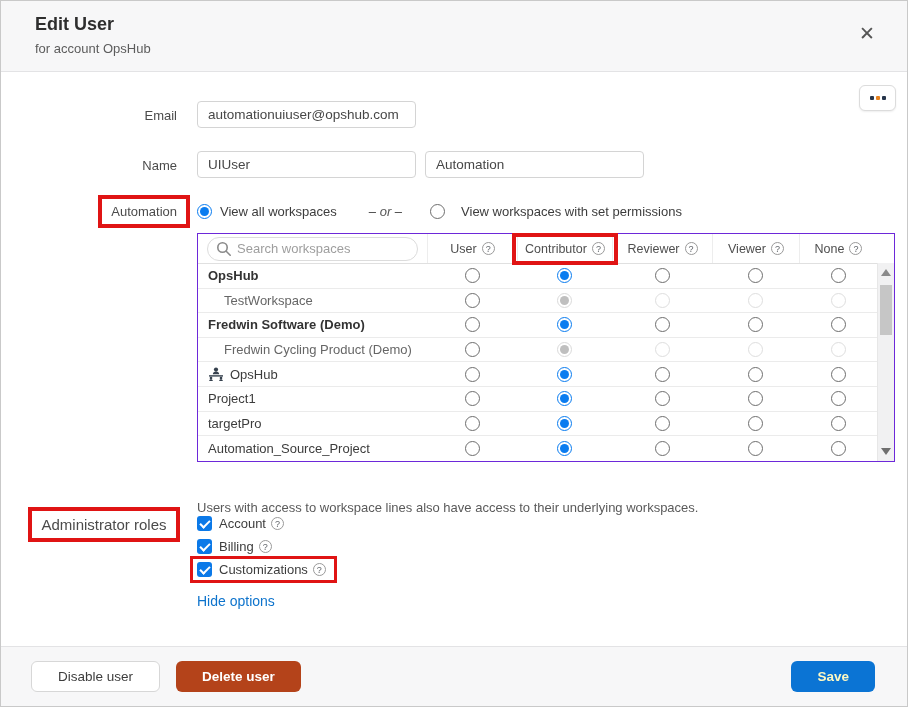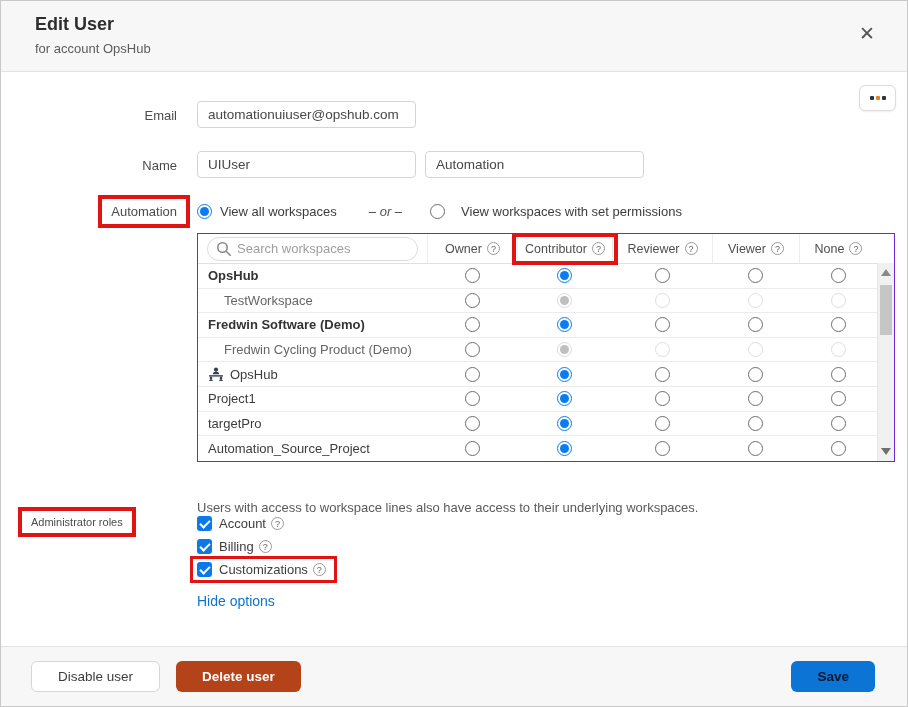--- a/index.html
+++ b/index.html
@@ -90,40 +90,40 @@
   .sb-up, .sb-down { position:absolute; left:3px; width:0; height:0;
           border-left:5.5px solid transparent; border-right:5.5px solid transparent; }
   .sb-up   { top:6px;  border-bottom:7px solid #8a8a8a; }
   .sb-down { bottom:6px; border-top:7px solid #6f6f6f; }
   .sb-thumb { position:absolute; top:22px; left:2px; width:12px; height:50px; background:#c6c6c6; }
 
   .note { position:absolute; left:196px; top:471px; font-size:13px; color:#5a5a5a;margin-top:28px; }
 
   
   .admin-row { position:absolute; left:30px; top:513px; display:flex; align-items:flex-start; }
-  .admin-label-cell { width:146px; text-align:left; margin-right:20px; flex:none;
-                      font-size:11px; color:#4b4b4b; padding-top:2px; }
+  .admin-label-cell { width:146px; text-align:center; margin-right:20px; flex:none;
+                      font-size:15px; color:#4b4b4b; padding-top:2px; }
   .admin-checks { display:flex; flex-direction:column; gap:8px; padding-top:2px; }
   .chk-item { display:inline-flex; align-items:center; font-size:13px; color:#3d3d3d; cursor:pointer; }
   .cbx { width:15px; height:15px; background:#0b79e8; border-radius:3px; position:relative;
          margin-right:7px; flex:none; }
   .cbx::after { content:""; position:absolute; left:4.5px; top:1.5px; width:4px; height:8px;
                 border:solid #fff; border-width:0 2px 2px 0; transform:rotate(45deg); }
 
   .hide-opts { position:absolute; left:196px; top:592px; font-size:14px; color:#0d73cc; cursor:pointer; }
 
   
   .dlg-footer { position:absolute; left:0; right:0; bottom:0; height:60px;
                 background:#f7f7f8; border-top:1px solid #e3e3e5;
                 display:flex; align-items:center; padding:0 32px 0 30px; }
   .btn { height:31px; border-radius:6px; font-size:13.5px; padding:0 26px;
          cursor:pointer; font-family:inherit; }
   .btn-disable { background:#fff; border:1px solid #d7d7d7; color:#3d3d3d; }
   .btn-delete  { background:#b4431a; border:none; color:#fff; font-weight:bold; margin-left:16px; }
-  .btn-save    { background:#0b74d4; border:none; color:#0f172a; margin-left:auto; font-weight:bold; }
+  .btn-save    { background:#0b74d4; border:none; color:#fef9c3; margin-left:auto; font-weight:bold; }
 </style>
 </head>
 <body>
 
 <div class="dialog">
 
   <div class="dlg-header">
     <h1 class="dlg-title">Edit User</h1>
     <div class="dlg-sub">for account OpsHub</div>
     <span class="close-x">✕</span>
@@ -163,21 +163,21 @@
     <div class="tgrid thead">
       <div class="search-cell" style="border-left:none">
         <svg class="search-ic" viewBox="0 0 16 16">
           <circle cx="6.5" cy="6.5" r="4.7" fill="none" stroke="#8a8a8a" stroke-width="1.6"></circle>
           <line x1="10.2" y1="10.2" x2="14.2" y2="14.2" stroke="#8a8a8a" stroke-width="1.6" stroke-linecap="round"></line>
         </svg>
         <input class="search-inp" placeholder="Search workspaces" style="">
       </div>
       <div class="hcell">
         <span class="hlabel">
-            <span>Owner</span>
+            <span>User</span>
             <span class="qicon">?</span>
           </span>
       </div>
       <div class="hcell">
         <span class="annot-col">
           <span>Contributor</span>
             <span class="qicon">?</span>
         </span>
       </div>
       <div class="hcell">

